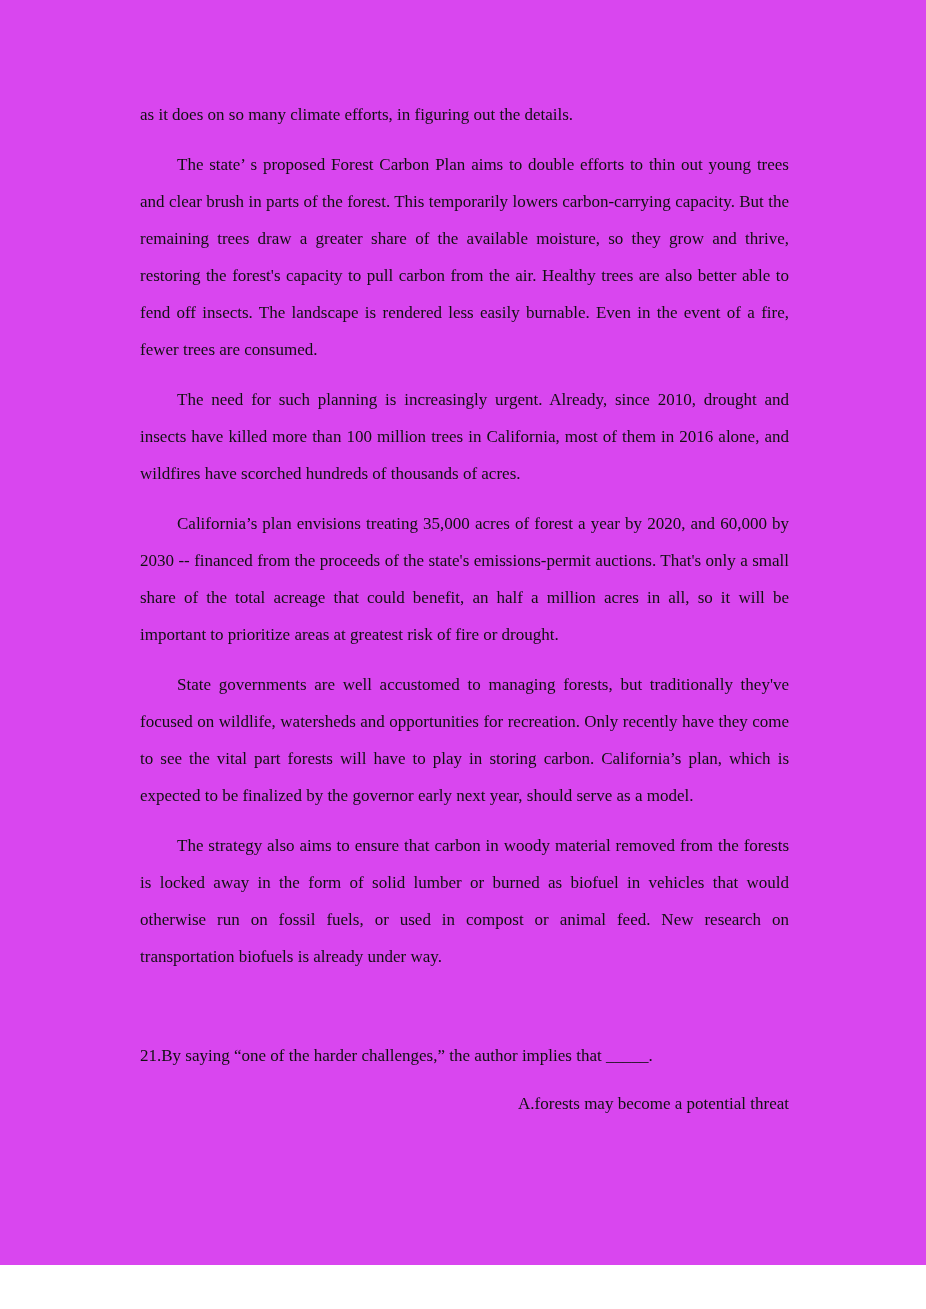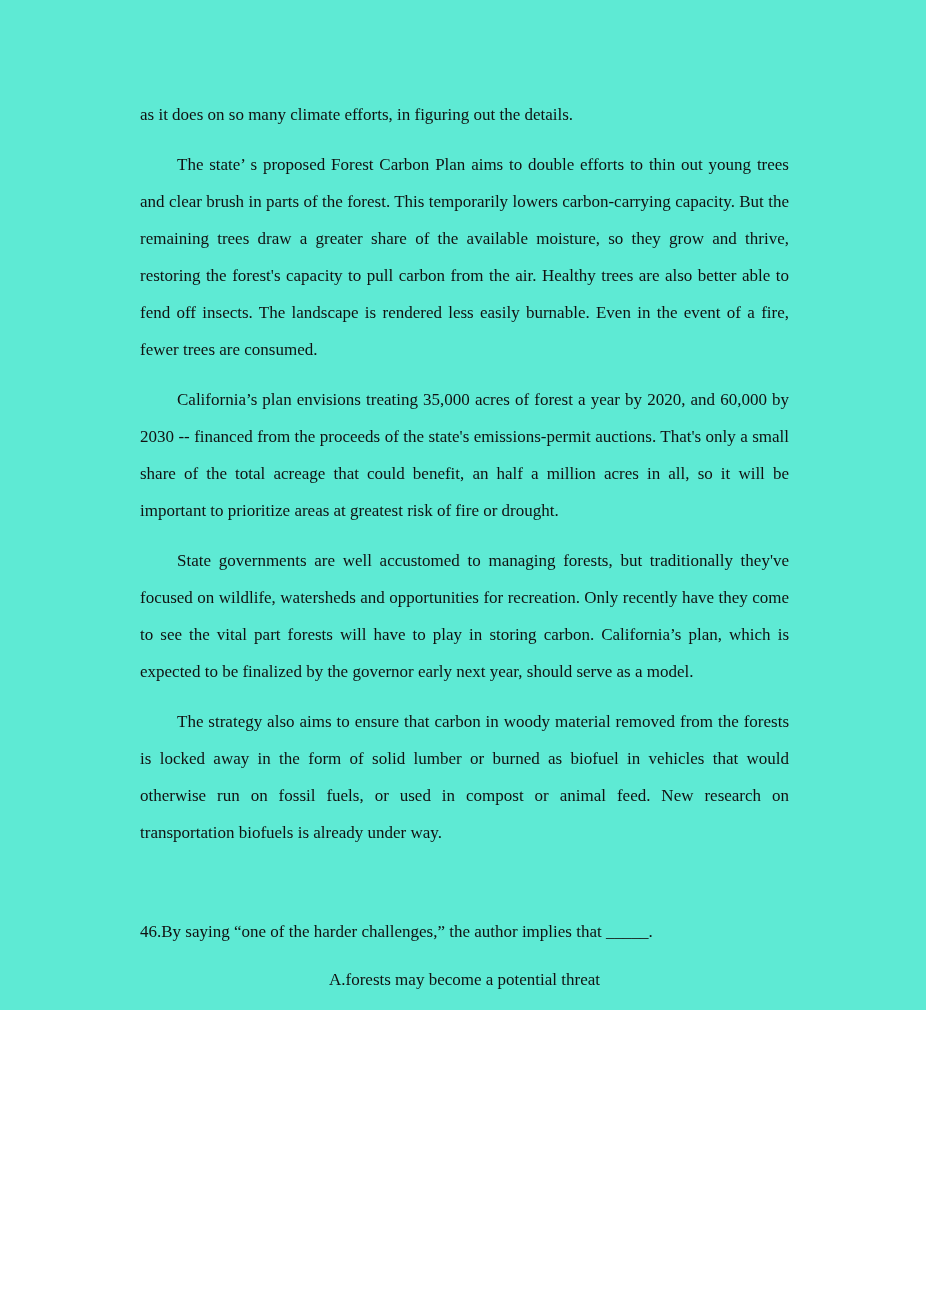--- a/index.html
+++ b/index.html
@@ -3,22 +3,22 @@
 <meta charset="utf-8">
 <style>
   html, body {
     margin: 0;
     padding: 0;
     background: #ffffff;
   }
   .page {
     position: relative;
     width: 926px;
-    height: 1010px;
-    background: #5eead4;
+    height: 1265px;
+    background: #d946ef;
     overflow: hidden;
     font-family: "Liberation Serif", "DejaVu Serif", serif;
     color: #111111;
   }
   .text-block {
     position: absolute;
     top: 96px;
     left: 140px;
     width: 649px;
     font-size: 17px;
@@ -36,41 +36,42 @@
   .question-block {
     margin-top: 62px;
   }
   .question-line {
     margin: 0 0 11px 0;
     text-align: left;
     text-indent: 0;
   }
   .option-line {
     margin: 0;
-    text-align: center;
+    text-align: right;
     text-indent: 0;
   }
 </style>
 </head>
 <body>
 
 <div class="page">
   <div class="text-block">
 
     <p class="para no-indent">as it does on so many climate efforts, in figuring out the details.</p>
 
     <p class="para">The state’ s proposed Forest Carbon Plan aims to double efforts to thin out young trees and clear brush in parts of the forest. This temporarily lowers carbon-carrying capacity. But the remaining trees draw a greater share of the available moisture, so they grow and thrive, restoring the forest's capacity to pull carbon from the air. Healthy trees are also better able to fend off insects. The landscape is rendered less easily burnable. Even in the event of a fire, fewer trees are consumed.</p>
 
+    <p class="para">The need for such planning is increasingly urgent. Already, since 2010, drought and insects have killed more than 100 million trees in California, most of them in 2016 alone, and wildfires have scorched hundreds of thousands of acres.</p>
 
     <p class="para">California’s plan envisions treating 35,000 acres of forest a year by 2020, and 60,000 by 2030 -- financed from the proceeds of the state's emissions-permit auctions. That's only a small share of the total acreage that could benefit, an half a million acres in all, so it will be important to prioritize areas at greatest risk of fire or drought.</p>
 
     <p class="para">State governments are well accustomed to managing forests, but traditionally they've focused on wildlife, watersheds and opportunities for recreation. Only recently have they come to see the vital part forests will have to play in storing carbon. California’s plan, which is expected to be finalized by the governor early next year, should serve as a model.</p>
 
     <p class="para">The strategy also aims to ensure that carbon in woody material removed from the forests is locked away in the form of solid lumber or burned as biofuel in vehicles that would otherwise run on fossil fuels, or used in compost or animal feed. New research on transportation biofuels is already under way.</p>
 
     <div class="question-block">
-      <p class="question-line">46.By saying “one of the harder challenges,” the author implies that  _____.</p>
+      <p class="question-line">21.By saying “one of the harder challenges,” the author implies that  _____.</p>
 
       <p class="option-line">A.forests may become a potential threat</p>
     </div>
 
   </div>
 </div>
 
 </body></html>

